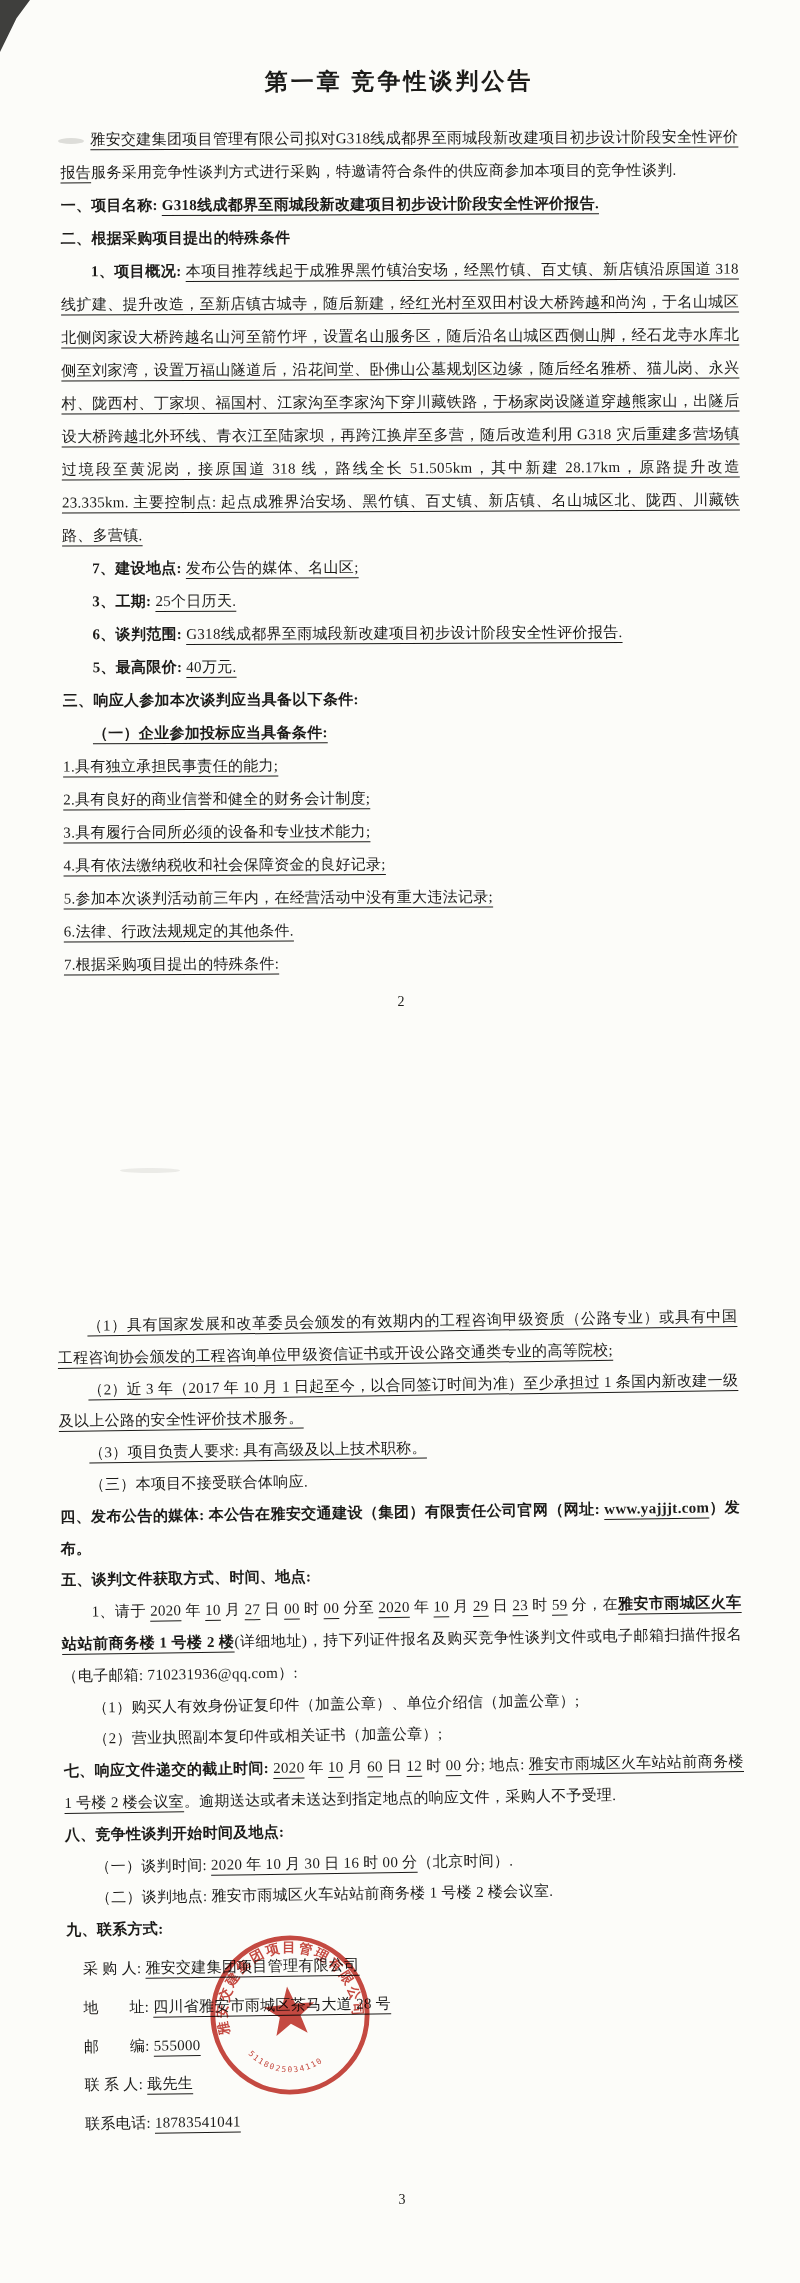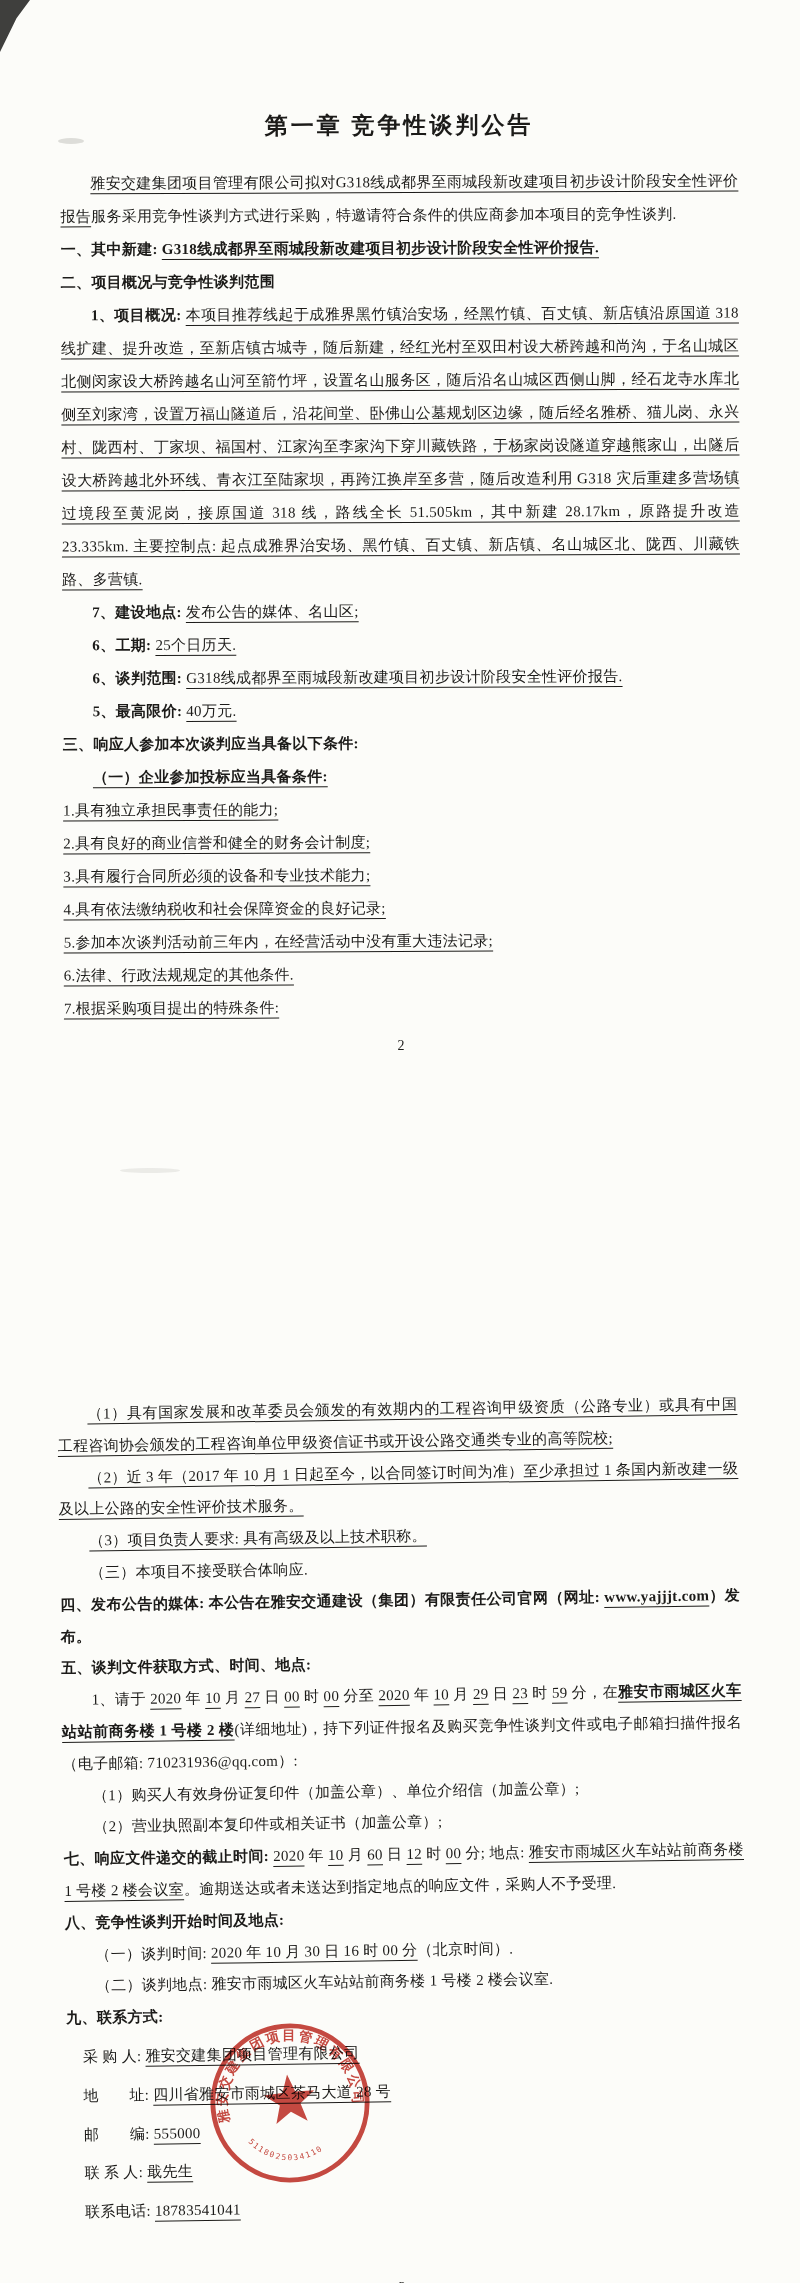--- a/index.html
+++ b/index.html
@@ -9,21 +9,21 @@
     font-family:"Liberation Serif","DejaVu Serif",serif;
     color:#1c1b19;
   }
   .scan-corner{
     position:absolute;left:0;top:0;width:30px;height:52px;
     background:#2a2a28;
     clip-path:polygon(0 0,100% 0,55% 35%,0 100%);
     opacity:.9;
   }
   .smudge{position:absolute;background:#b9b7b2;border-radius:50%;opacity:.45;}
-  .page{position:relative;box-sizing:border-box;width:800px;margin-top:44px;}
+  .page{position:relative;box-sizing:border-box;width:800px;}
   .page1{height:1150px;padding:66px 60px 0 62px;}
   .page1 .inner{transform:rotate(-0.25deg);}
   .gap-between-pages{height:140px;}
   .page2{height:993px;padding:18px 58px 12px 62px;}
   .page2 .inner{transform:rotate(-0.85deg);transform-origin:30% 40%;}
   .para{font-size:15px;line-height:2.2;text-align:justify;letter-spacing:.3px;}
   .page2 .para{line-height:2.12;}
   .para.title{
     text-align:center;font-size:23px;font-weight:bold;letter-spacing:3px;
     line-height:1.4;margin:0 0 24px 0;text-indent:0;
@@ -49,25 +49,25 @@
 <body>
 
 <div class="scan-corner"></div>
 <div class="smudge" style="left:58px;top:138px;width:26px;height:6px;"></div>
 <div class="smudge" style="left:120px;top:1168px;width:60px;height:5px;opacity:.25;"></div>
 
 <div class="page page1">
   <div class="inner">
       <div class="para title"><span>第一章 竞争性谈判公告</span></div>
       <div class="para p"><span class="u">雅安交建集团项目管理有限公司拟对G318线成都界至雨城段新改建项目初步设计阶段安全性评价报告</span><span>服务采用竞争性谈判方式进行采购，特邀请符合条件的供应商参加本项目的竞争性谈判.</span></div>
-      <div class="para h"><span class="b">一、其中新建: </span><span class="u b">G318线成都界至雨城段新改建项目初步设计阶段安全性评价报告.</span></div>
-      <div class="para h"><span class="b">二、项目概况与竞争性谈判范围</span></div>
+      <div class="para h"><span class="b">一、项目名称: </span><span class="u b">G318线成都界至雨城段新改建项目初步设计阶段安全性评价报告.</span></div>
+      <div class="para h"><span class="b">二、根据采购项目提出的特殊条件</span></div>
       <div class="para p"><span class="b">1、项目概况: </span><span class="u">本项目推荐线起于成雅界黑竹镇治安场，经黑竹镇、百丈镇、新店镇沿原国道 318 线扩建、提升改造，至新店镇古城寺，随后新建，经红光村至双田村设大桥跨越和尚沟，于名山城区北侧闵家设大桥跨越名山河至箭竹坪，设置名山服务区，随后沿名山城区西侧山脚，经石龙寺水库北侧至刘家湾，设置万福山隧道后，沿花间堂、卧佛山公墓规划区边缘，随后经名雅桥、猫儿岗、永兴村、陇西村、丁家坝、福国村、江家沟至李家沟下穿川藏铁路，于杨家岗设隧道穿越熊家山，出隧后设大桥跨越北外环线、青衣江至陆家坝，再跨江换岸至多营，随后改造利用 G318 灾后重建多营场镇过境段至黄泥岗，接原国道 318 线，路线全长 51.505km，其中新建 28.17km，原路提升改造 23.335km. 主要控制点: 起点成雅界治安场、黑竹镇、百丈镇、新店镇、名山城区北、陇西、川藏铁路、多营镇.</span></div>
       <div class="para p"><span class="b">7、建设地点: </span><span class="u">发布公告的媒体、名山区;</span></div>
-      <div class="para p"><span class="b">6、工期: </span><span class="u">25个日历天.</span></div>
+      <div class="para p"><span class="b">3、工期: </span><span class="u">25个日历天.</span></div>
       <div class="para p"><span class="b">6、谈判范围: </span><span class="u">G318线成都界至雨城段新改建项目初步设计阶段安全性评价报告.</span></div>
       <div class="para p"><span class="b">5、最高限价: </span><span class="u">40万元.</span></div>
       <div class="para h"><span class="b">三、响应人参加本次谈判应当具备以下条件:</span></div>
       <div class="para p"><span class="u b">（一）企业参加投标应当具备条件:</span></div>
       <div class="para pf"><span class="u">1.具有独立承担民事责任的能力;</span></div>
       <div class="para pf"><span class="u">2.具有良好的商业信誉和健全的财务会计制度;</span></div>
       <div class="para pf"><span class="u">3.具有履行合同所必须的设备和专业技术能力;</span></div>
       <div class="para pf"><span class="u">4.具有依法缴纳税收和社会保障资金的良好记录;</span></div>
       <div class="para pf"><span class="u">5.参加本次谈判活动前三年内，在经营活动中没有重大违法记录;</span></div>
       <div class="para pf"><span class="u">6.法律、行政法规规定的其他条件.</span></div>

